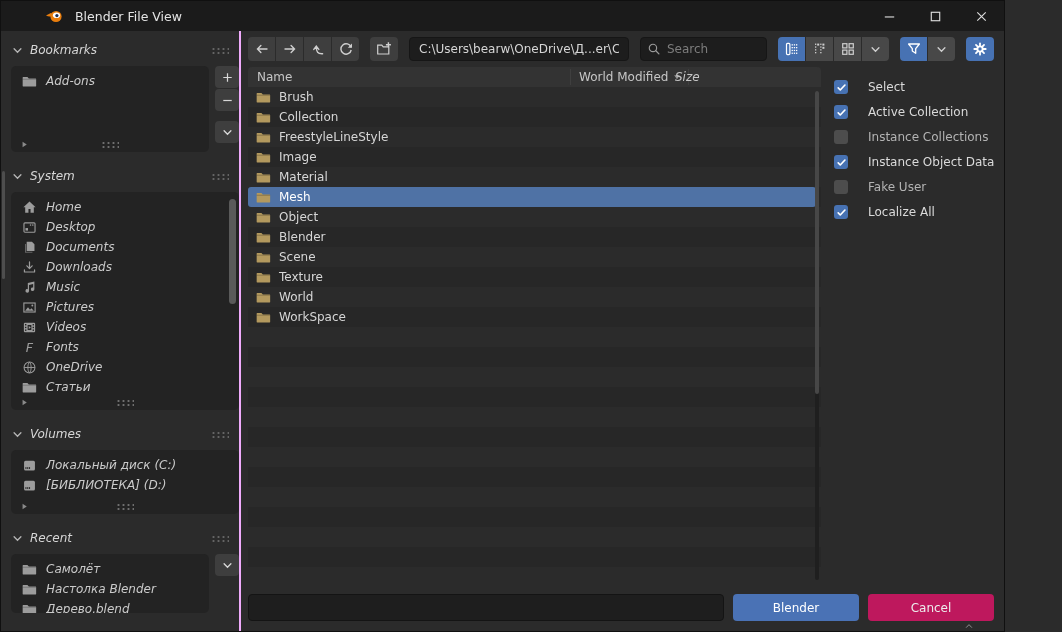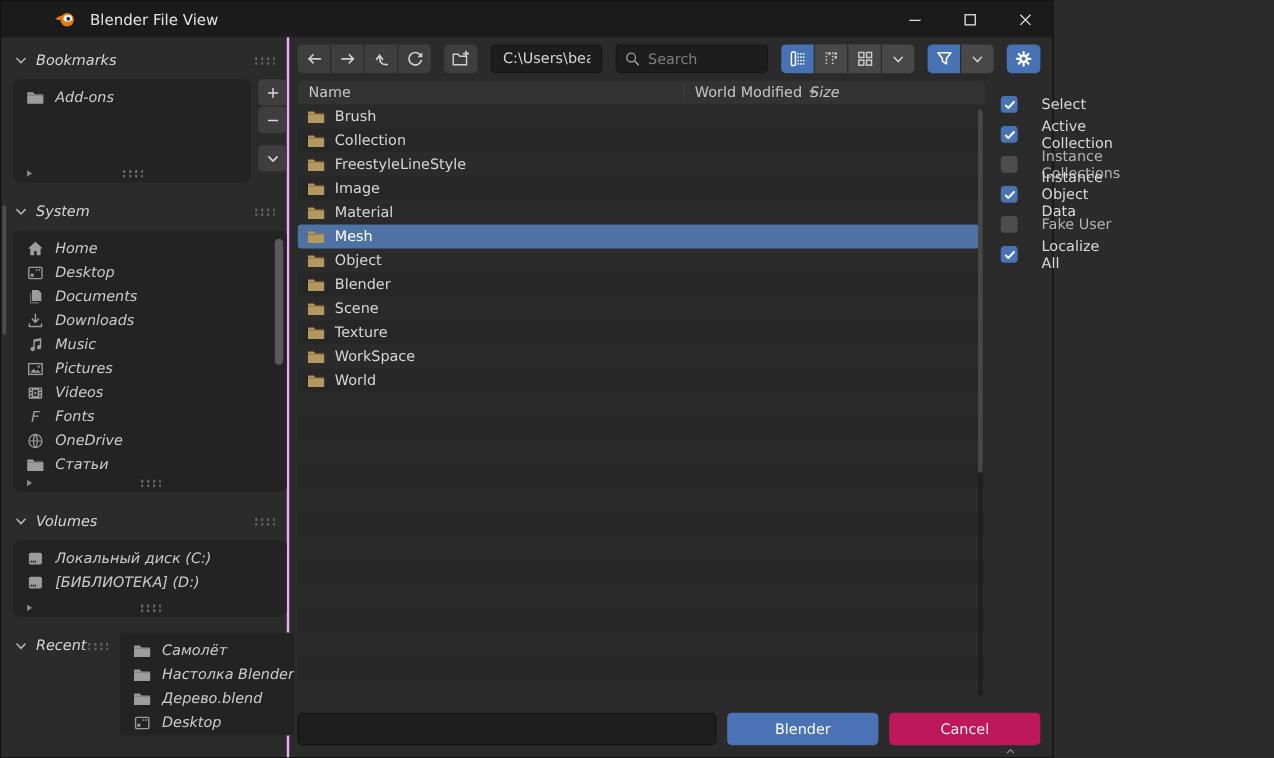--- a/index.html
+++ b/index.html
@@ -2,40 +2,40 @@
 <html><head>
 <meta charset="utf-8">
 <style>
   :root{
     --bg:#2b2b2b; --titlebar:#1b1b1b; --box:#232323; --field:#1d1d1d;
     --btn:#3e3e3e; --btn2:#484848; --accent:#4772b3; --sel:#4f72a5;
     --folder:#b3995e; --txt:#d4d4d4; --txt-dim:#b3b3b3; --icn:#9c9c9c;
   }
   *{box-sizing:border-box; margin:0; padding:0; font-family:"DejaVu Sans","Liberation Sans",sans-serif;}
   html,body{width:1062px;height:632px;overflow:hidden;background:var(--bg);}
-  .win{width:878px;height:632px;display:flex;flex-direction:column;border:1px solid #101010;}
+  .win{width:1005px;height:632px;display:flex;flex-direction:column;border:1px solid #101010;}
   [data-icon]{display:inline-flex;align-items:center;justify-content:center;}
   [data-icon] svg{width:100%;height:100%;display:block;}
 
   
   .titlebar{height:30px;background:var(--titlebar);display:flex;align-items:center;padding-left:44px;flex:none;}
   .tb-logo{width:19px;height:19px;}
   .tb-title{color:#e4e4e4;font-size:12.5px;margin-left:11px;}
   .winbtns{margin-left:auto;display:flex;height:100%;}
   .winbtn{width:46px;height:100%;display:flex;align-items:center;justify-content:center;color:#dedede;}
   .winbtn [data-icon]{width:15px;height:15px;}
 
   
   .content{flex:1;display:flex;min-height:0;}
   .sidebar{width:240px;flex:none;border-right:2px solid #f0abfc;padding:8px 0 0 10px;display:flex;flex-direction:column;position:relative;min-height:0;font-style:italic;}
   .side-scrollbar{position:absolute;left:1px;top:140px;width:3px;height:108px;background:#4e4e4e;border-radius:2px;}
 
   
   .panel{margin-bottom:13px;flex:none;}
-  .panel.grow{flex:1;min-height:0;display:flex;flex-direction:row;margin-bottom:18px;}
+  .panel.grow{flex:1;min-height:0;display:flex;flex-direction:column;margin-bottom:18px;}
   .phead{height:22px;display:flex;align-items:center;color:#d6d6d6;font-size:12px;margin-bottom:5px;}
   .pchev{width:13px;height:13px;color:#b5b5b5;margin-right:6px;}
   .grip{width:18px;height:7px;background-image:radial-gradient(circle,#6f6f6f 1px,transparent 1.2px);background-size:5px 4px;}
   .phead .grip{margin-left:auto;margin-right:10px;opacity:.85;}
   .pbody{display:flex;gap:6px;min-height:0;flex:1;}
   .panel:not(.grow) .pbody{flex:none;}
   .listbox{background:var(--box);border-radius:5px;flex:1;padding-top:5px;position:relative;min-height:0;}
   .bm-box{height:86px;}
   .sys-box{height:218px;}
   .vol-box{height:64px;}
@@ -655,29 +655,29 @@
                     <path fill="#000" opacity=".22" d="M.7 5.1h14.4v1H.7z"></path>
                   </svg></span>
                 <span class="fname">Texture</span>
               </div>
 
               <div class="frow">
                 <span class="ficon"><svg viewBox="0 0 16 16">
                     <path fill="currentColor" d="M1.2 3.1h4.6l1.5 1.7h7.3c.3 0 .5.2.5.5v7.5c0 .3-.2.5-.5.5H1.2c-.3 0-.5-.2-.5-.5V3.6c0-.3.2-.5.5-.5z"></path>
                     <path fill="#000" opacity=".22" d="M.7 5.1h14.4v1H.7z"></path>
                   </svg></span>
+                <span class="fname">World</span>
+              </div>
+
+              <div class="frow">
+                <span class="ficon"><svg viewBox="0 0 16 16">
+                    <path fill="currentColor" d="M1.2 3.1h4.6l1.5 1.7h7.3c.3 0 .5.2.5.5v7.5c0 .3-.2.5-.5.5H1.2c-.3 0-.5-.2-.5-.5V3.6c0-.3.2-.5.5-.5z"></path>
+                    <path fill="#000" opacity=".22" d="M.7 5.1h14.4v1H.7z"></path>
+                  </svg></span>
                 <span class="fname">WorkSpace</span>
-              </div>
-
-              <div class="frow">
-                <span class="ficon"><svg viewBox="0 0 16 16">
-                    <path fill="currentColor" d="M1.2 3.1h4.6l1.5 1.7h7.3c.3 0 .5.2.5.5v7.5c0 .3-.2.5-.5.5H1.2c-.3 0-.5-.2-.5-.5V3.6c0-.3.2-.5.5-.5z"></path>
-                    <path fill="#000" opacity=".22" d="M.7 5.1h14.4v1H.7z"></path>
-                  </svg></span>
-                <span class="fname">World</span>
               </div>
             </div>
           <div class="fscroll"></div>
         </div>
 
         <div class="options">
 
             <div class="opt on">
               <span class="cb">
                 <span data-icon="check">

